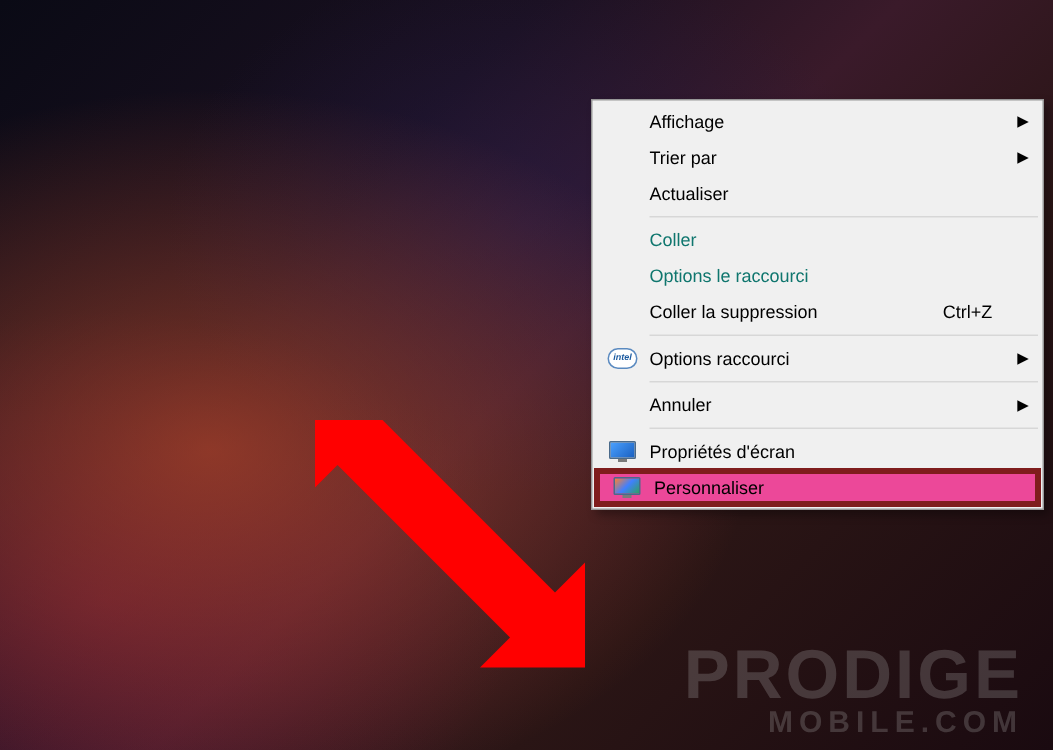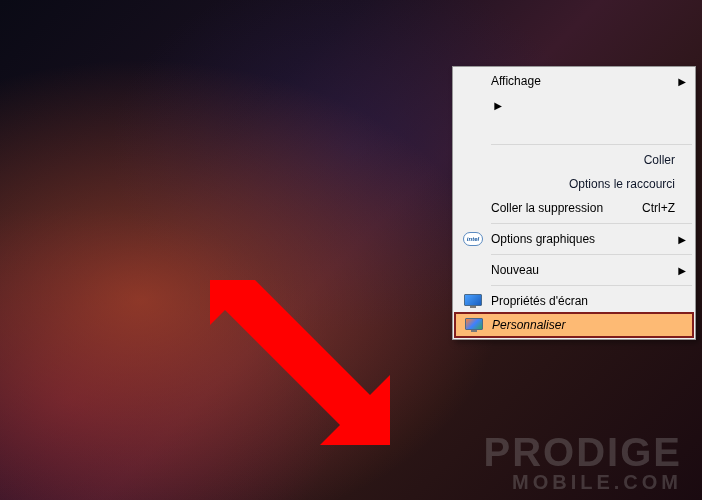--- a/index.html
+++ b/index.html
@@ -25,69 +25,68 @@
       position: absolute;
       right: 20px;
       bottom: 8px;
       color: rgba(180,180,180,0.25);
       font-family: Arial, sans-serif;
       font-weight: bold;
       letter-spacing: 2px;
       text-align: right;
       line-height: 1;
     }
-    .watermark .wm-top { font-size: 40px; }
+    .watermark .wm-top { font-size: 46px; }
     .watermark .wm-bot { font-size: 20px; letter-spacing: 4px; }
     .arrow {
       position: absolute;
       left: 195px;
       top: 270px;
       pointer-events: none;
     }
     .context-menu {
       position: absolute;
       right: 6px;
       top: 66px;
-      width: 244px;
+      width: 302px;
       background: #f0f0f0;
       border: 1px solid #979797;
       box-shadow: 3px 3px 6px rgba(0,0,0,0.35);
       padding: 2px;
     }
     .menu-item {
       display: flex;
       align-items: center;
       height: 24px;
       padding: 0 4px 0 0;
       color: #000;
       position: relative;
     }
-    .menu-item.disabled { color: #0f172a; text-align: right; }
+    .menu-item.disabled { color: #0f766e; }
     .menu-item.highlighted {
-      background: #fdba74;
-      border: 2px solid #7f1d1d;
+      background: #ec4899;
+      border: 4px solid #7f1d1d;
       margin: -1px;
       height: 26px;
-      font-style: italic;
     }
     .icon-slot {
       width: 36px;
       height: 100%;
       display: flex;
       align-items: center;
       justify-content: center;
       flex-shrink: 0;
     }
     .label-slot {
       flex: 1;
       white-space: nowrap;
     }
     .shortcut-slot {
       width: 60px;
-      text-align: right;
+      text-align: center;
       color: inherit;
     }
     .submenu-arrow {
       width: 14px;
       text-align: center;
       font-size: 10px;
       color: #000;
     }
     .menu-item.disabled .submenu-arrow { color: #6d6d6d; }
     .separator {
@@ -150,24 +149,26 @@
 
 <div class="context-menu">
 
   <div class="menu-item">
     <span class="icon-slot"></span>
     <span class="label-slot">Affichage</span>
     <span class="submenu-arrow">▶</span>
   </div>
   <div class="menu-item">
     <span class="icon-slot"></span>
-    <span class="submenu-arrow">▶</span>
-  </div>
-  <div class="menu-item">
-    <span class="icon-slot"></span>
+    <span class="label-slot">Trier par</span>
+    <span class="submenu-arrow">▶</span>
+  </div>
+  <div class="menu-item">
+    <span class="icon-slot"></span>
+    <span class="label-slot">Actualiser</span>
     <span class="submenu-arrow"></span>
   </div>
 
   <div class="separator"></div>
 
   <div class="menu-item disabled">
     <span class="icon-slot"></span>
     <span class="label-slot">Coller</span>
     <span class="submenu-arrow"></span>
   </div>
@@ -182,29 +183,29 @@
     <span class="shortcut-slot">Ctrl+Z</span>
     <span class="submenu-arrow"></span>
   </div>
 
   <div class="separator"></div>
 
   <div class="menu-item">
     <span class="icon-slot">
       <span class="intel-icon">intel</span>
     </span>
-    <span class="label-slot">Options graphiques</span>
-    <span class="submenu-arrow">▶</span>
-  </div>
-
-  <div class="separator"></div>
-
-  <div class="menu-item">
-    <span class="icon-slot"></span>
-    <span class="label-slot">Nouveau</span>
+    <span class="label-slot">Options raccourci</span>
+    <span class="submenu-arrow">▶</span>
+  </div>
+
+  <div class="separator"></div>
+
+  <div class="menu-item">
+    <span class="icon-slot"></span>
+    <span class="label-slot">Annuler</span>
     <span class="submenu-arrow">▶</span>
   </div>
 
   <div class="separator"></div>
 
   <div class="menu-item">
     <span class="icon-slot">
       <span class="monitor-icon display">
         <div class="screen"></div>
           <div class="stand"></div>

